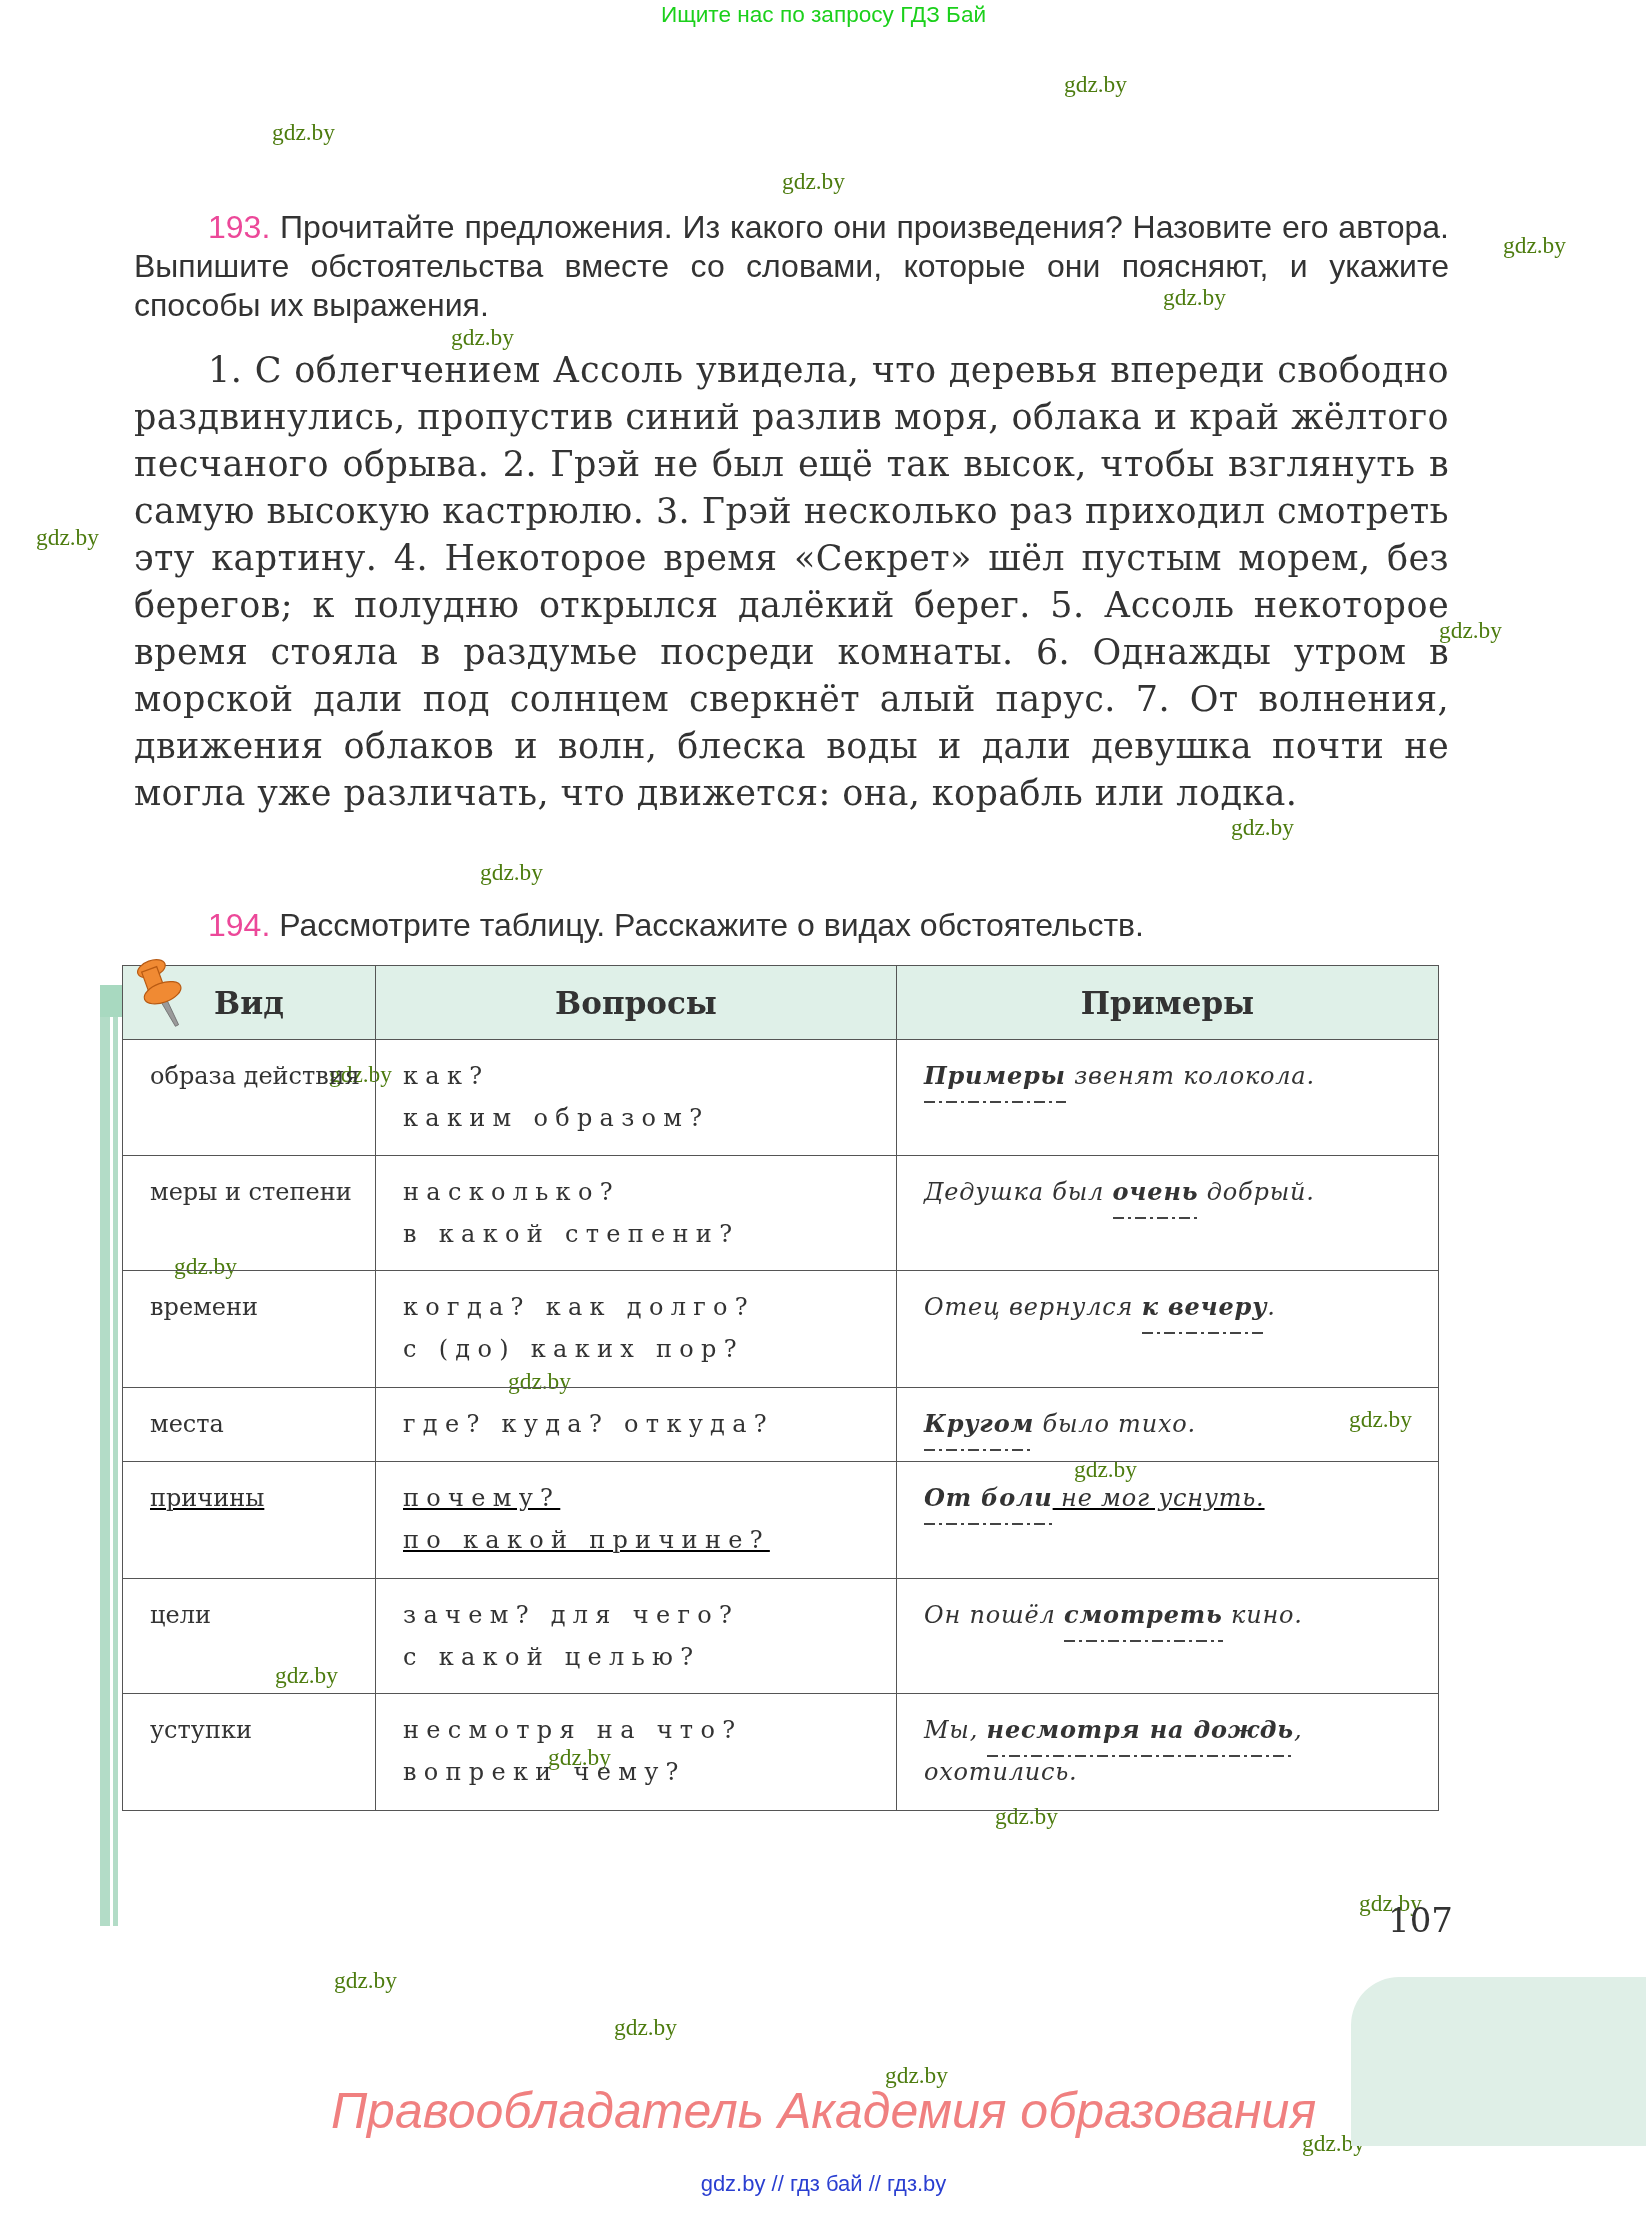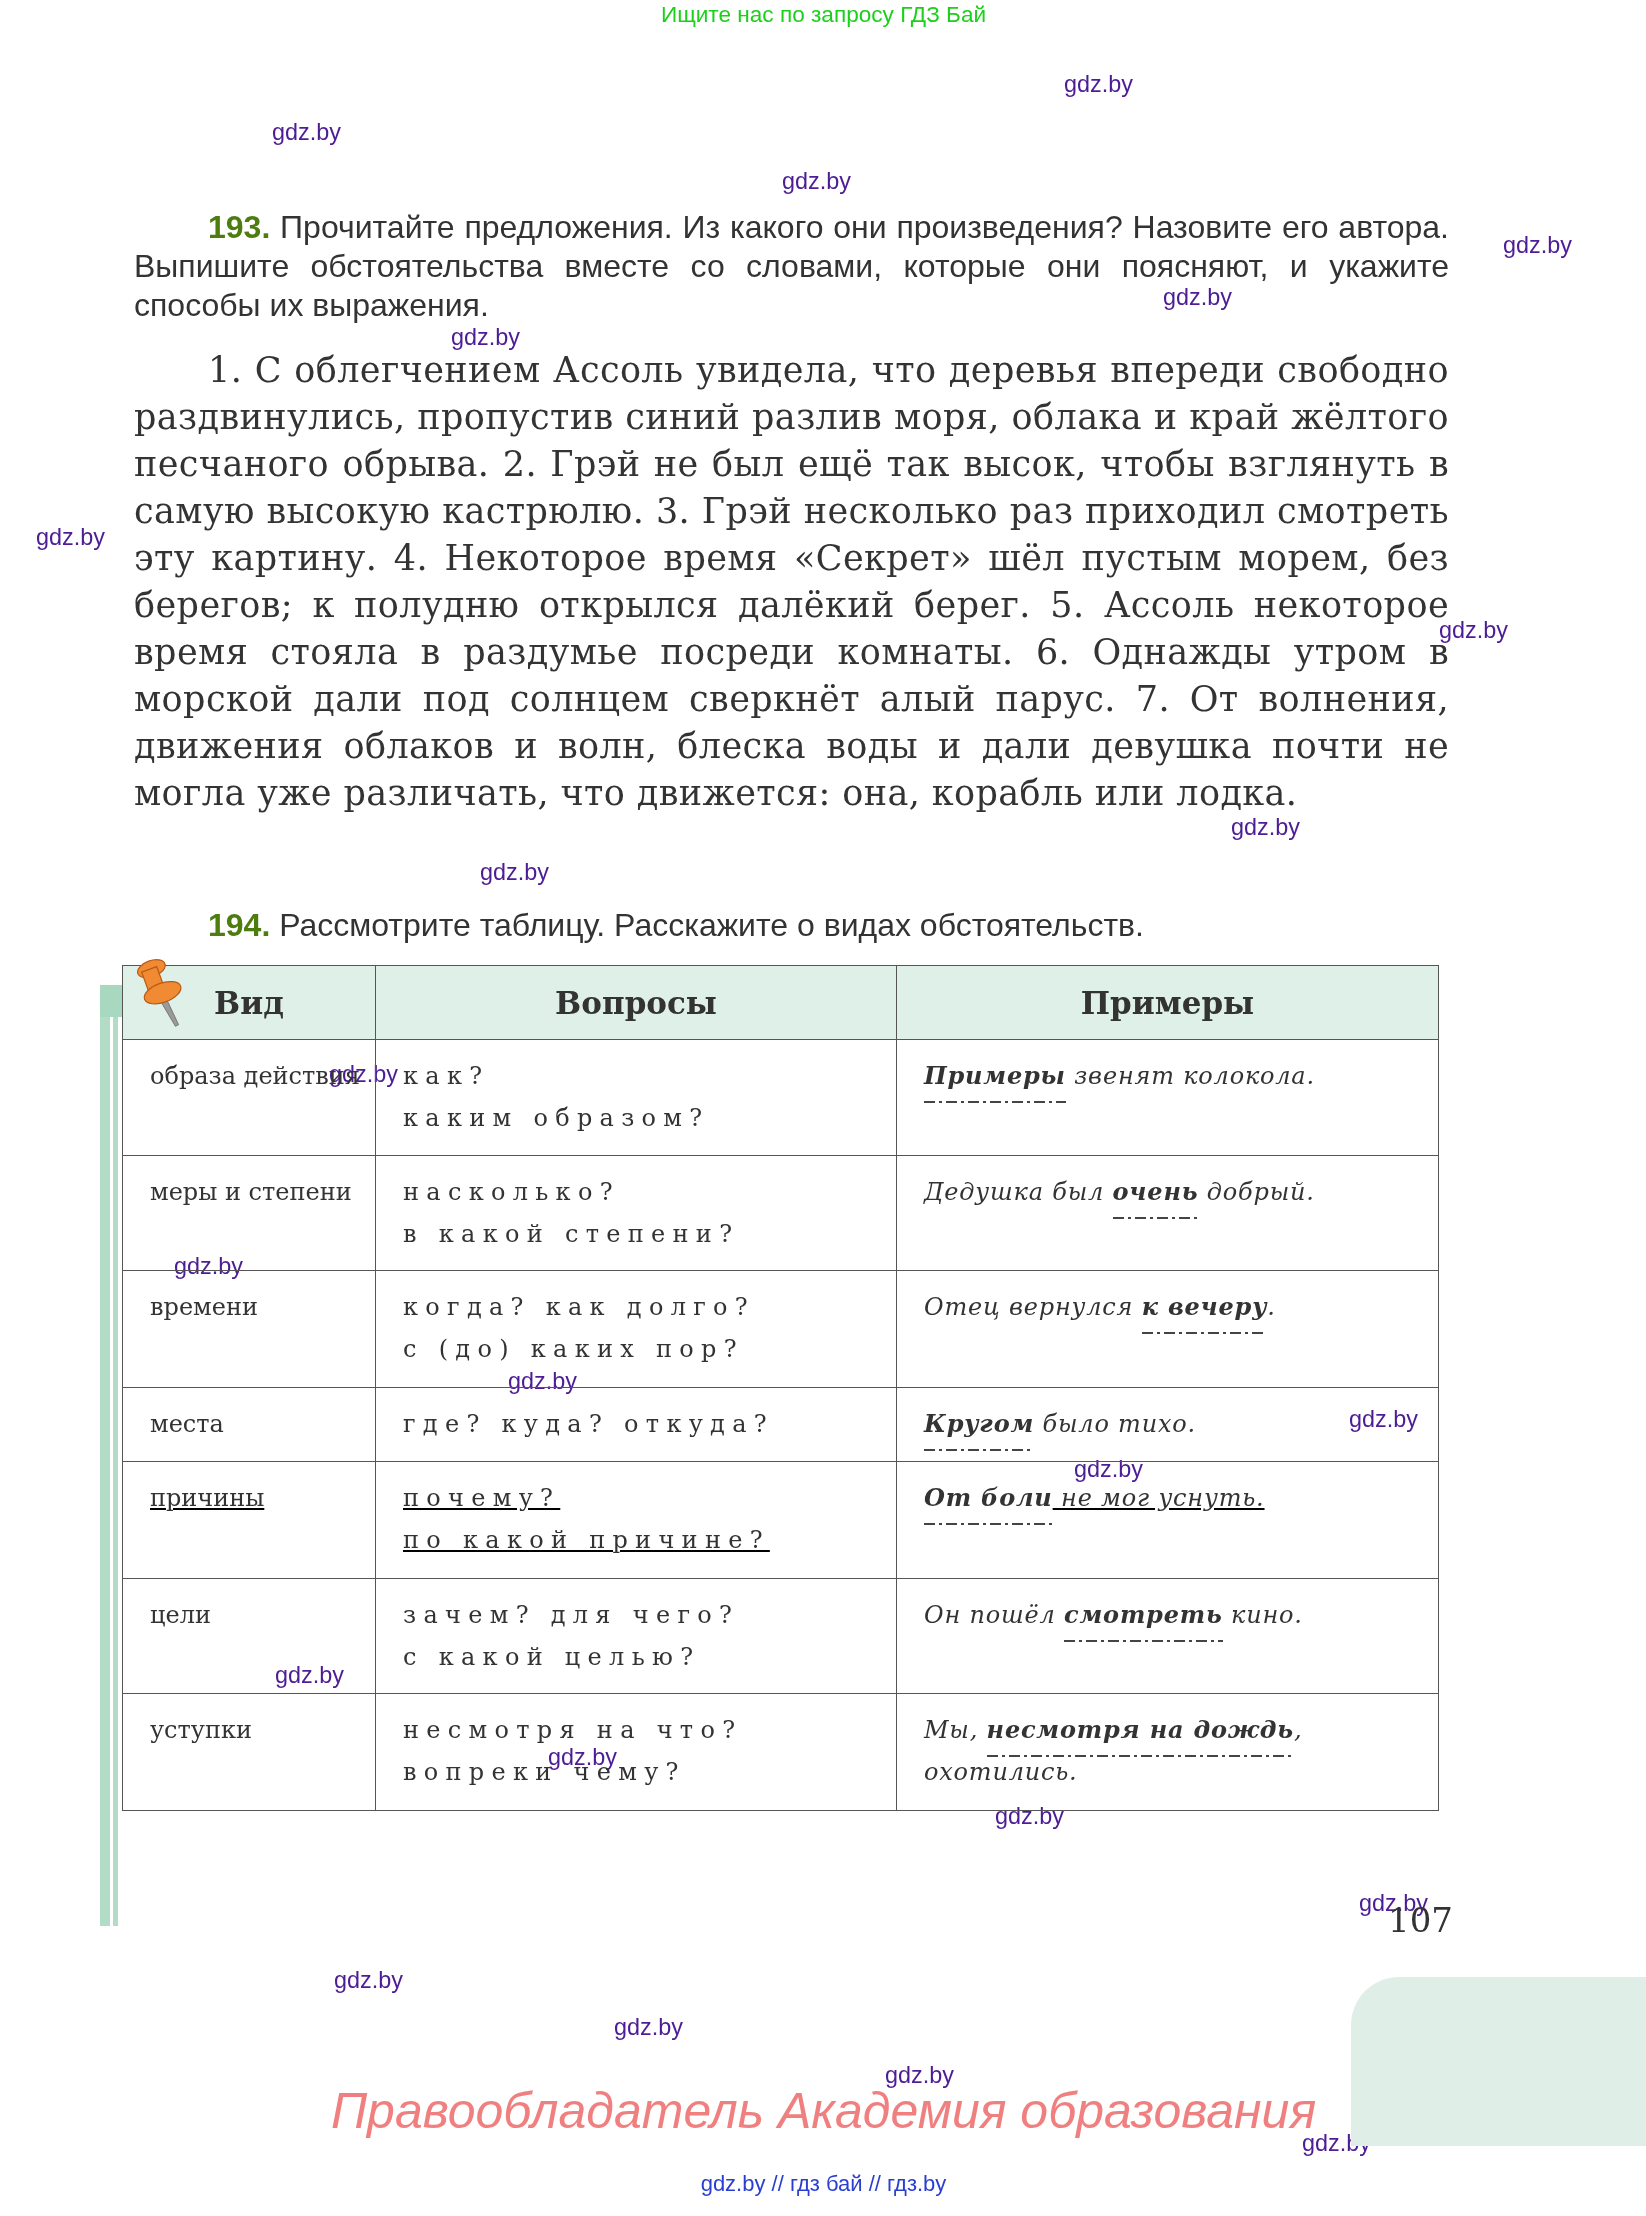--- a/index.html
+++ b/index.html
@@ -1,23 +1,23 @@
 <!DOCTYPE html>
 <html style="font-size:13px"><head>
 <meta charset="utf-8">
 <style>
   html, body { margin:0; padding:0; }
   body { width:1647px; height:2216px; position:relative; background:#ffffff; overflow:hidden; }
   .abs { position:absolute; }
   .sans { font-family:"Liberation Sans", "DejaVu Sans", sans-serif; }
   .serif { font-family:"DejaVu Serif", "Liberation Serif", serif; }
-  .wm { position:absolute; font-family:Liberation Sans, sans-serif; font-size:23.4px; color:#4c1d95; white-space:nowrap; }
+  .wm { position:absolute; font-family:Liberation Serif, serif; font-size:23.4px; color:#4d7c0f; white-space:nowrap; }
   .top-banner { left:0; width:1647px; top:1.6px; text-align:center; color:#1bd01b; font-size:22.6px; }
   .task { left:134px; width:1315px; font-size:32px; line-height:39px; color:#333; text-align:justify; }
-  .task .num { color:#4d7c0f; font-weight:bold; }
+  .task .num { color:#ec4899; font-weight:normal; }
   .task .indent { display:inline-block; width:74px; }
   .lit { left:134px; width:1315px; font-size:35px; line-height:47px; color:#333; text-align:justify; letter-spacing:0.4px; }
   .lit .indent { display:inline-block; width:74px; }
 
   
   .tbl { position:absolute; left:122px; top:965px; width:1315px; border-collapse:collapse; table-layout:fixed; }
   .tbl th, .tbl td { border:1.6px solid #555; vertical-align:top; }
   .tbl th { background:#dff0e8; height:71px; vertical-align:middle; font-family:"DejaVu Serif", serif; font-weight:bold; font-size:31px; color:#333; }
   .tbl td { font-family:"DejaVu Serif", serif; font-size:24px; line-height:42px; color:#333; padding:14.5px 24px 9.7px 27px; }
   .tbl td.q { letter-spacing:7.3px; }

